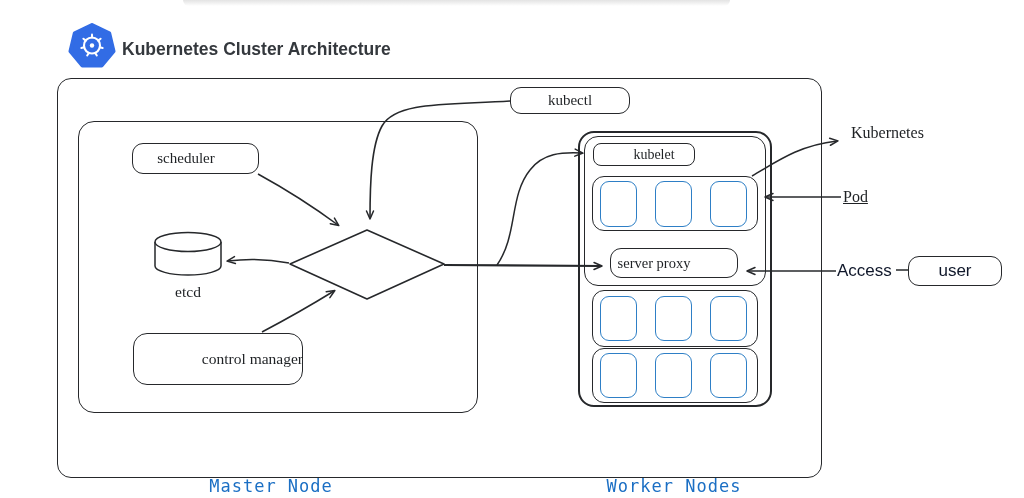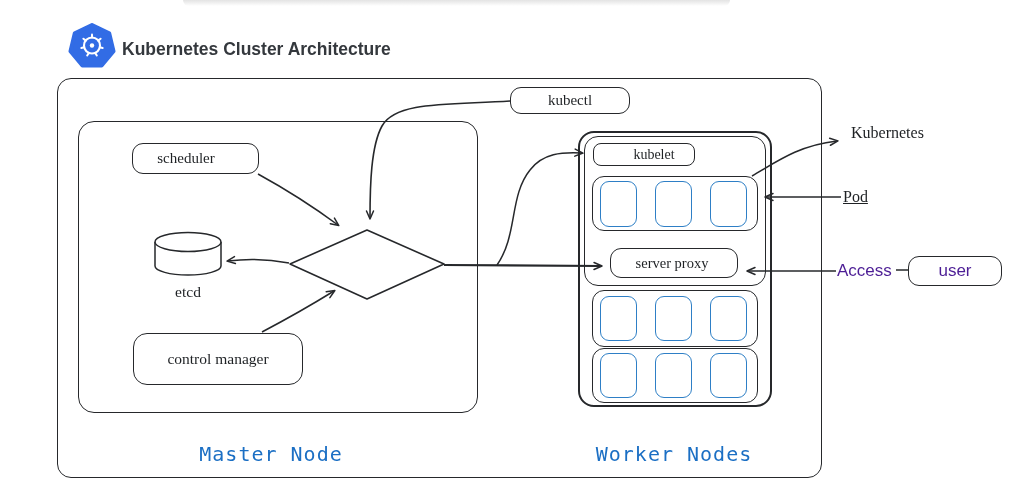--- a/index.html
+++ b/index.html
@@ -6,22 +6,22 @@
   #stage{position:relative;width:1024px;height:498px;background:#ffffff;overflow:hidden;
          font-family:"Liberation Sans",sans-serif;}
   .abs{position:absolute;}
   
   .box{position:absolute;border:1.5px solid #26282b;border-radius:11px;background:transparent;box-sizing:border-box;}
   .thick{border-width:2px;border-radius:16px;}
   .thin{border-width:1.3px;border-radius:14px;}
   
   .hand{font-family:cursive;color:#1e2124;}
   .center{text-align:center;}
-  .nodelabel{font-family:"DejaVu Sans Mono",monospace;font-weight:500;color:#1b6fc4;font-size:20px;letter-spacing:1px;}
-  .plain{color:#4c1d95;font-size:17px;}
+  .nodelabel{font-family:"DejaVu Sans Mono",monospace;font-weight:500;color:#1b6fc4;font-size:17px;letter-spacing:1px;margin-top:34px;}
+  .plain{color:#0f172a;font-size:17px;}
   
   #title{left:122px;top:39px;font-size:17.5px;font-weight:600;color:#34383d;}
   
   #topbar{left:183px;top:0;width:547px;height:6px;border-radius:0 0 9px 9px;
           background:linear-gradient(to bottom,#e3e3e3,rgba(255,255,255,0));}
   
   .pod{display:flex;justify-content:space-between;align-items:center;padding:0 10px 0 7px;}
   .container-box{width:37px;border:1.6px solid #2e7fc6;border-radius:9px;box-sizing:border-box;background:transparent;}
   .pod-a .container-box{height:46px;}
   .pod-b .container-box{height:45px;}
@@ -56,42 +56,42 @@
   <div class="box" style="left:78px;top:121px;width:400px;height:292px;border-radius:16px;border-width:1.4px;"></div>
 
   <div class="box" style="left:132px;top:143px;width:127px;height:31px;"></div>
   <div class="lbl hand center" style="left:132px;top:143px;width:108px;line-height:31px;font-size:15px;">scheduler</div>
 
   <div class="lbl hand center" style="left:152px;top:283px;width:72px;font-size:15.5px;">etcd</div>
 
   <div class="lbl hand center" style="left:292px;top:254px;width:150px;font-size:15.5px;">API server</div>
 
   <div class="box" style="left:133px;top:333px;width:170px;height:52px;border-radius:14px;"></div>
-  <div class="lbl hand center" style="left:133px;top:333px;width:170px;line-height:52px;font-size:15.5px;">control manager</div>
+  <div class="lbl hand center" style="left:133px;top:333px;width:170px;line-height:52px;font-size:15.5px;text-align:right;">control manager</div>
 
   <div class="lbl nodelabel center" style="left:166px;top:442px;width:210px;">Master Node</div>
 
   <div class="box" style="left:510px;top:87px;width:120px;height:27px;"></div>
   <div class="lbl hand center" style="left:510px;top:87px;width:120px;line-height:27px;font-size:15px;">kubectl</div>
 
   <div class="box thick" style="left:578px;top:131px;width:194px;height:276px;"></div>
 
   <div class="box thin" style="left:584px;top:136px;width:182px;height:150px;"></div>
 
   <div class="box" style="left:593px;top:143px;width:102px;height:23px;border-radius:8px;border-width:1.3px;"></div>
   <div class="lbl hand center" style="left:593px;top:143px;width:122px;line-height:23px;font-size:14px;">kubelet</div>
 
   <div class="box pod pod-a" style="left:592px;top:176px;width:166px;height:55px;border-radius:12px;">
       <div class="container-box"></div>
       <div class="container-box"></div>
       <div class="container-box"></div>
     </div>
 
   <div class="box" style="left:610px;top:248px;width:128px;height:30px;"></div>
-  <div class="lbl hand center" style="left:608px;top:248px;width:128px;line-height:30px;font-size:14.5px;">server proxy</div>
+  <div class="lbl hand center" style="left:590px;top:248px;width:128px;line-height:30px;font-size:14.5px;">server proxy</div>
 
   <div class="box pod pod-b" style="left:592px;top:290px;width:166px;height:57px;border-radius:12px;">
       <div class="container-box"></div>
       <div class="container-box"></div>
       <div class="container-box"></div>
     </div>
   <div class="box pod pod-b" style="left:592px;top:348px;width:166px;height:55px;border-radius:12px;">
       <div class="container-box"></div>
       <div class="container-box"></div>
       <div class="container-box"></div>

